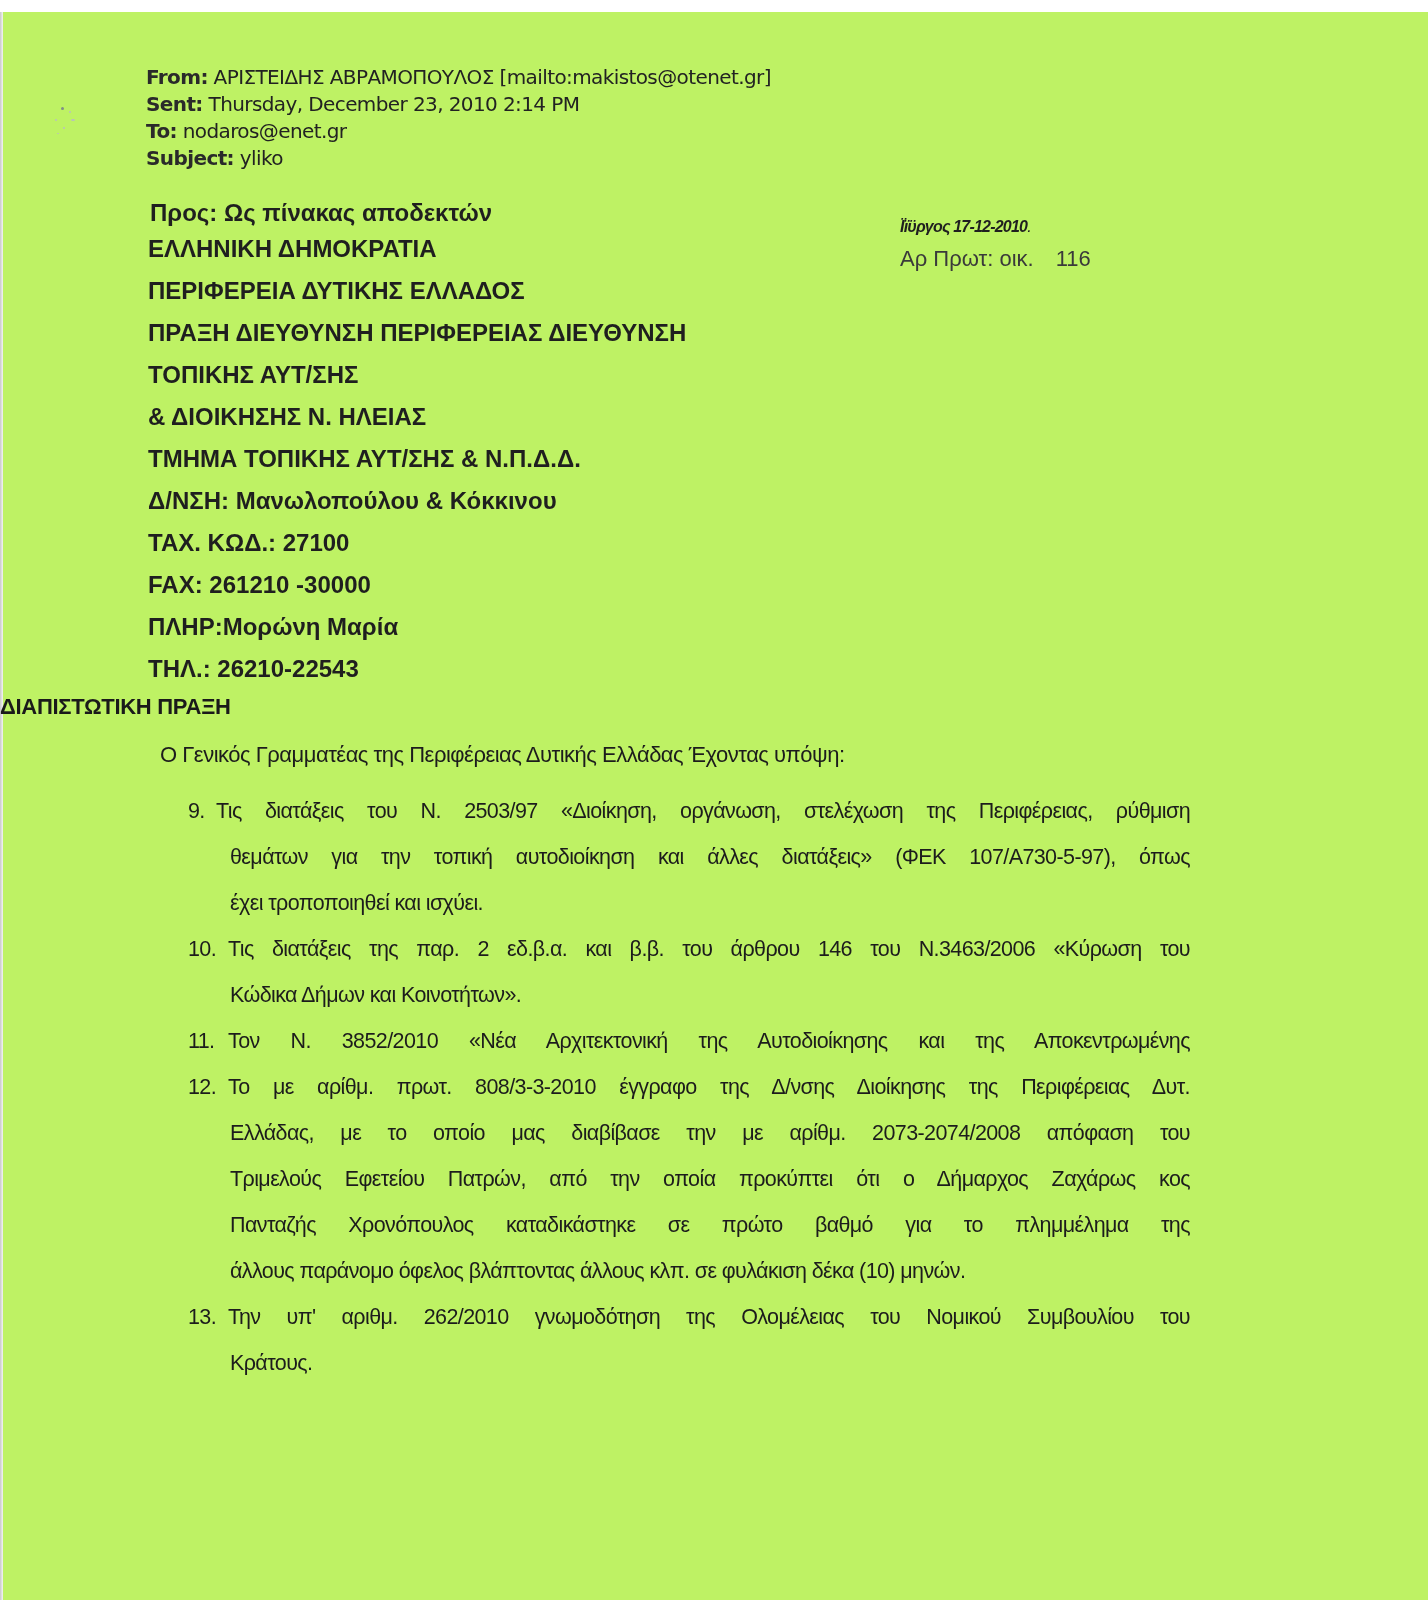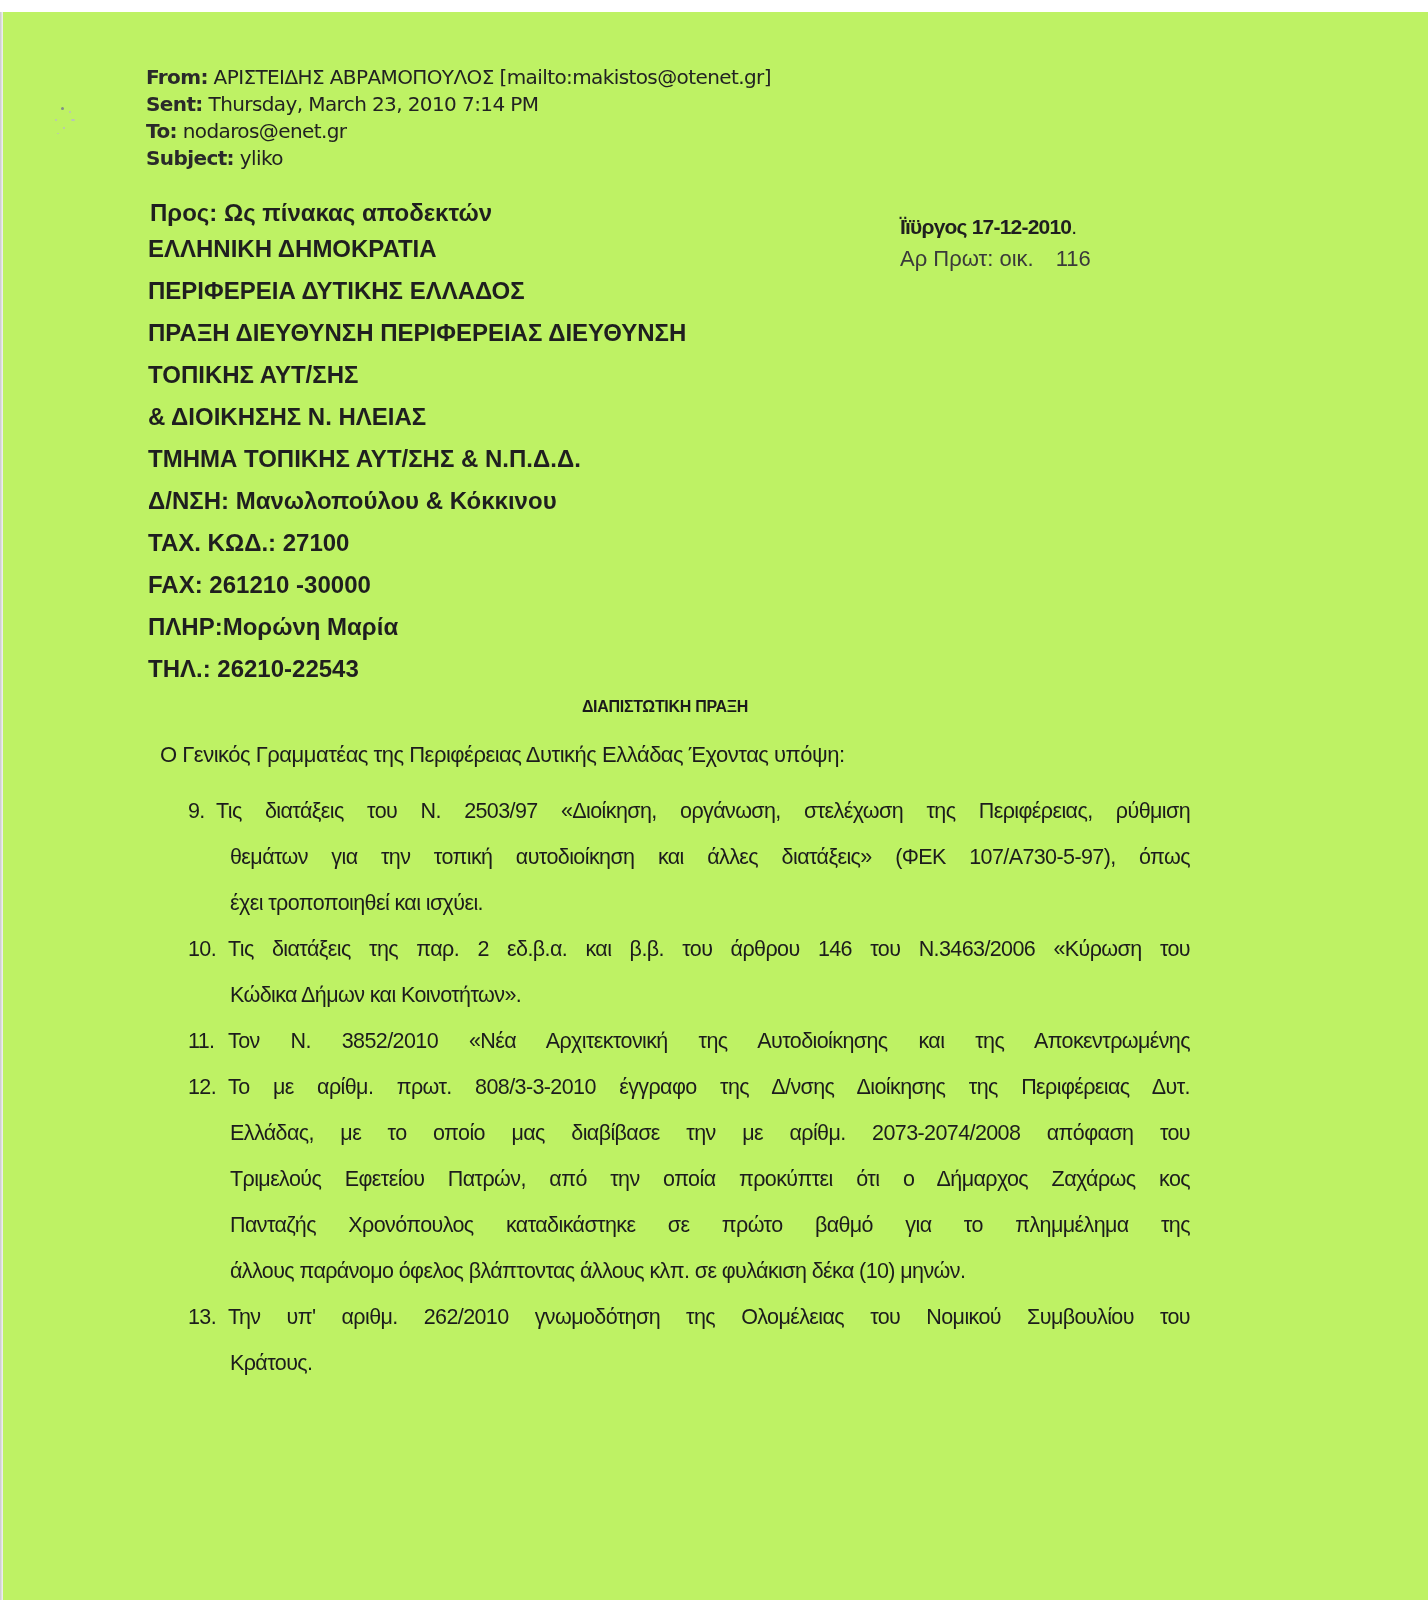--- a/index.html
+++ b/index.html
@@ -78,44 +78,44 @@
     
     .meta {
       position: absolute;
       left: 900px;
       top: 198px;
       font-family: "Liberation Sans", sans-serif;
       color: #1f1f1f;
     }
     .meta .date {
       font-weight: bold;
-      font-size: 21px;
+      font-size: 16px;
       letter-spacing: -0.8px;
       height: 34px;
       line-height: 34px;
+      font-style: italic;
     }
     .meta .proto {
       font-size: 22px;
       color: #3a3a3a;
       height: 30px;
       line-height: 30px;
       white-space: nowrap;
     }
     .meta .proto .num { margin-left: 22px; }
 
     
     .doc-title {
       position: absolute;
       left: 0;
       width: 1330px;
       top: 680px;
-      text-align: center;
       font-family: "Liberation Sans", sans-serif;
       font-weight: bold;
-      font-size: 16px;
+      font-size: 22px;
       line-height: 30px;
       color: #1a1a1a;
       letter-spacing: -0.3px;
     }
     .intro {
       position: absolute;
       left: 160px;
       top: 728px;
       font-family: "Liberation Sans", sans-serif;
       font-size: 22px;
@@ -174,21 +174,21 @@
     <i style="left:12px;top:36px;width:2px;height:1px;"></i>
   </div>
 
   <div class="email-header">
     <div class="row">
       <span class="lbl">From:</span>
       <span>ΑΡΙΣΤΕΙΔΗΣ ΑΒΡΑΜΟΠΟΥΛΟΣ [mailto:makistos@otenet.gr]</span>
     </div>
     <div class="row">
       <span class="lbl">Sent:</span>
-      <span>Thursday, March 23, 2010 7:14 PM</span>
+      <span>Thursday, December 23, 2010 2:14 PM</span>
     </div>
     <div class="row">
       <span class="lbl">To:</span>
       <span>nodaros@enet.gr</span>
     </div>
     <div class="row">
       <span class="lbl">Subject:</span>
       <span>yliko</span>
     </div>
   </div>

